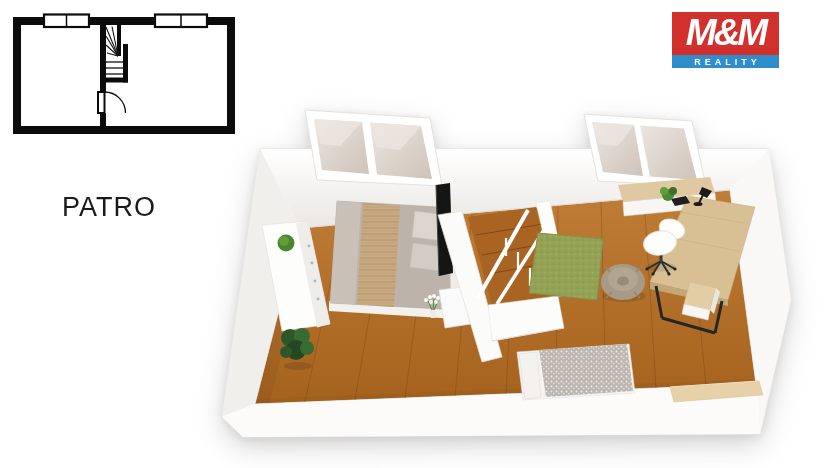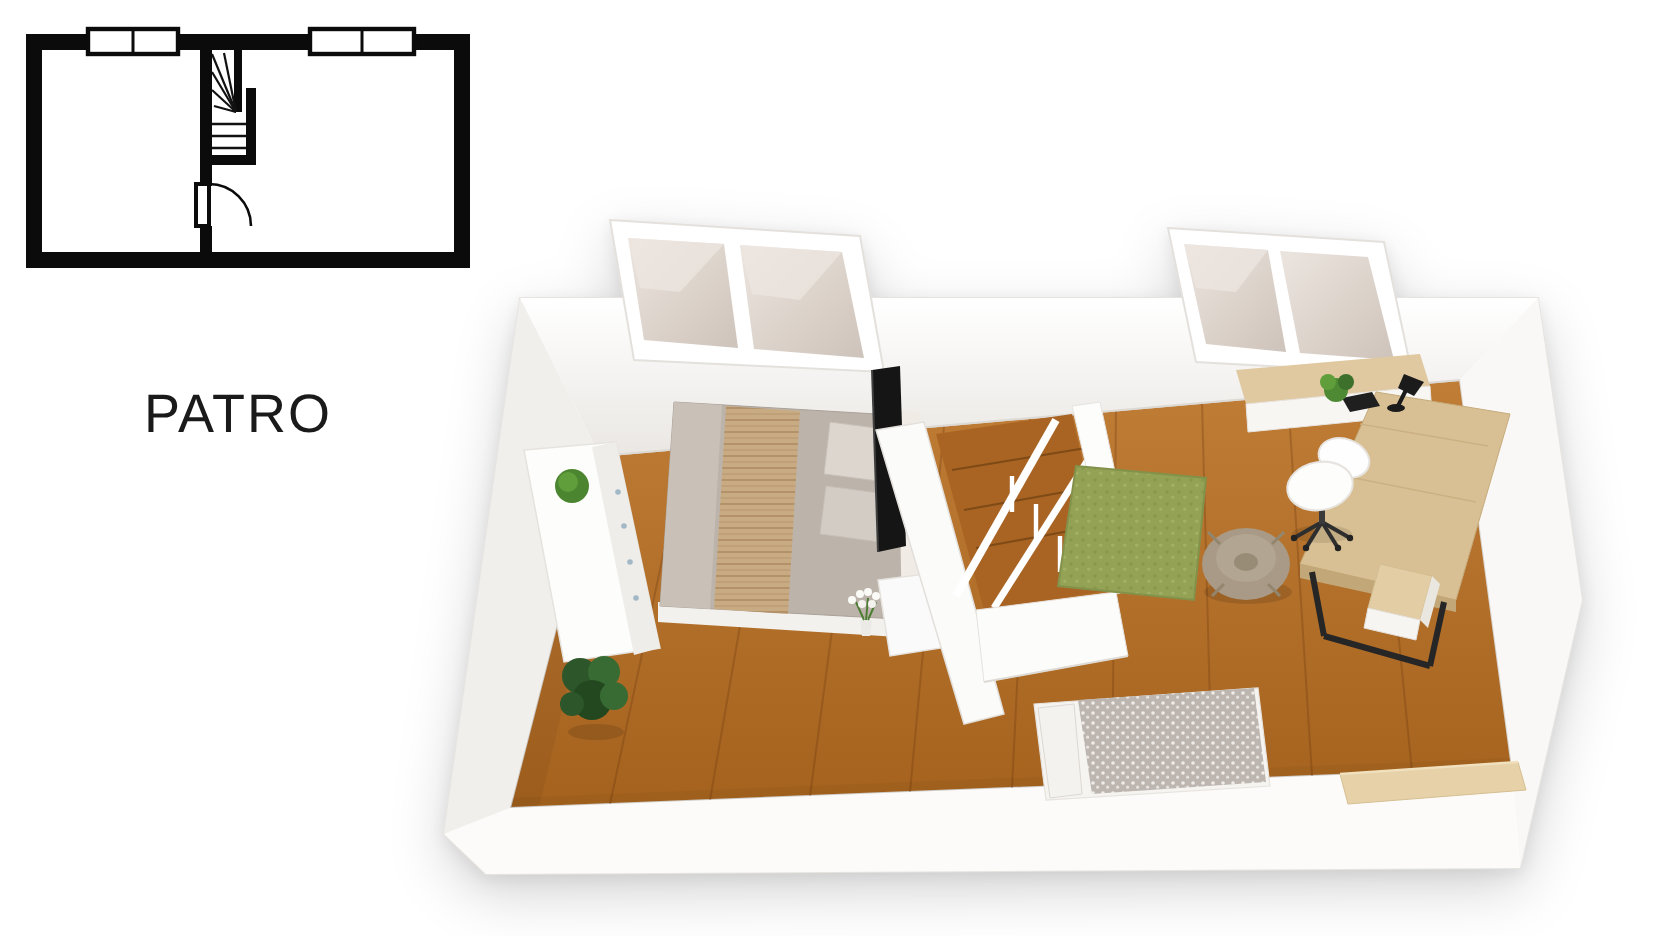--- a/index.html
+++ b/index.html
@@ -1,19 +1,19 @@
 <!DOCTYPE html>
 <html style="--logo-red: #d2302c; --logo-blue: #2d8ecb; --plan-line: #0b0b0b; --floor-wood: #b4702b; --rug-green: #93a254; --pouf-taupe: #a89a86; --desk-wood: #d9c094; --bench-wood: #e6d1a8; --bed-gray: #bcb3aa; --runner-tan: #c9ab83; --blanket-gray: #bdb6b0; --tv-black: #151515; --plant-dark: #2d572b; --plant-bright: #5f9e3a; --wall-white: #ffffff;"><head>
 <meta charset="utf-8">
 <style>
   html,body{margin:0;padding:0;background:#ffffff;}
   .stage{position:relative;width:832px;height:468px;background:#ffffff;overflow:hidden;
          font-family:"Liberation Sans", sans-serif;}
   .plan2d{position:absolute;left:8px;top:12px;width:232px;height:132px;}
-  .floor-label{position:absolute;left:72px;top:192px;font-size:27px;letter-spacing:1px;
+  .floor-label{position:absolute;left:62px;top:192px;font-size:27px;letter-spacing:1px;
                color:#1a1a1a;font-weight:500;}
   .logo{position:absolute;left:672px;top:12px;width:107px;height:56px;display:flex;
         flex-direction:column;}
   .logo-top{height:43px;background:var(--logo-red,#d2302c);color:#ffffff;display:flex;
             align-items:center;justify-content:center;font-weight:700;font-style:italic;
             font-size:37px;letter-spacing:-3px;padding-bottom:2px;box-sizing:border-box;}
   .logo-bottom{height:13px;background:var(--logo-blue,#2d8ecb);color:#ffffff;display:flex;
                align-items:center;justify-content:center;font-weight:700;font-size:9px;
                letter-spacing:4px;padding-left:4px;}
   .plan3d{position:absolute;left:210px;top:100px;width:600px;height:360px;
@@ -62,20 +62,24 @@
       <line x1="173" y1="2.5" x2="173" y2="15" stroke="#0b0b0b" stroke-width="1.5"></line>
     </g>
     <g>
       <path d="M96.5,80 A21,21 0 0 1 117.5,101" fill="none" stroke="#0b0b0b" stroke-width="1.3"></path>
       <rect x="90" y="80" width="6.5" height="21" fill="#ffffff" stroke="#0b0b0b" stroke-width="2"></rect>
     </g>
   </svg>
 
   <div class="floor-label">PATRO</div>
 
+  <div class="logo">
+    <div class="logo-top">M&amp;M</div>
+    <div class="logo-bottom">REALITY</div>
+  </div>
 
   <svg class="plan3d" viewBox="0 0 600 360">
     <defs>
       <linearGradient id="floorGrad" x1="0" y1="0" x2="0" y2="1">
         <stop offset="0" stop-color="#c07d36"></stop>
         <stop offset="1" stop-color="#a5621e"></stop>
       </linearGradient>
       <linearGradient id="wallBack" x1="0" y1="0" x2="0" y2="1">
         <stop offset="0" stop-color="#ffffff"></stop>
         <stop offset="1" stop-color="#eae7e3"></stop>

